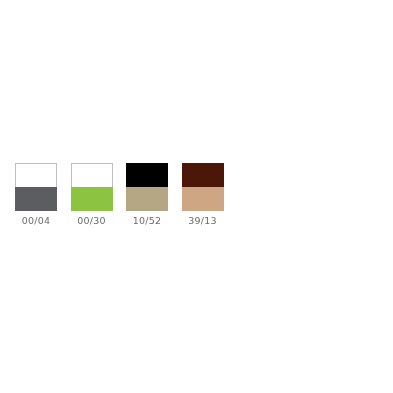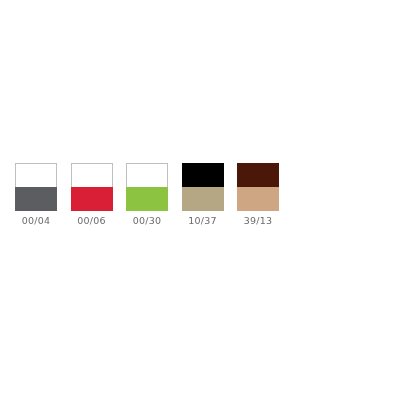--- a/index.html
+++ b/index.html
@@ -85,37 +85,30 @@
     <div class="swatch-cell">
       <div class="swatch-chip">
         <div class="swatch-half top outlined" style="background: rgb(255, 255, 255);"></div>
         <div class="swatch-half bottom" style="background: rgb(91, 93, 96);"></div>
       </div>
       <div class="swatch-label">00/04</div>
     </div>
     <div class="swatch-cell">
       <div class="swatch-chip">
         <div class="swatch-half top outlined" style="background: rgb(255, 255, 255);"></div>
-        <div class="swatch-half bottom" style="background: rgb(216, 31, 54);"></div>
-      </div>
-      <div class="swatch-label">00/06</div>
-    </div>
-    <div class="swatch-cell">
-      <div class="swatch-chip">
-        <div class="swatch-half top outlined" style="background: rgb(255, 255, 255);"></div>
         <div class="swatch-half bottom" style="background: rgb(140, 196, 66);"></div>
       </div>
       <div class="swatch-label">00/30</div>
     </div>
     <div class="swatch-cell">
       <div class="swatch-chip">
         <div class="swatch-half top" style="background: rgb(0, 0, 0);"></div>
         <div class="swatch-half bottom" style="background: rgb(181, 166, 132);"></div>
       </div>
-      <div class="swatch-label">10/37</div>
+      <div class="swatch-label">10/52</div>
     </div>
     <div class="swatch-cell">
       <div class="swatch-chip">
         <div class="swatch-half top" style="background: rgb(74, 23, 8);"></div>
         <div class="swatch-half bottom" style="background: rgb(206, 166, 132);"></div>
       </div>
       <div class="swatch-label">39/13</div>
     </div>
   </div>
 

